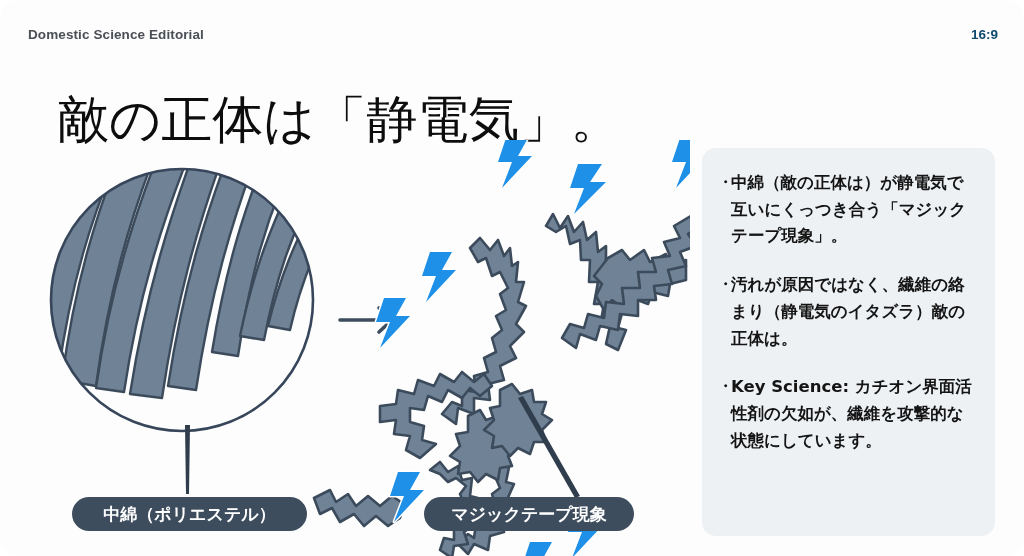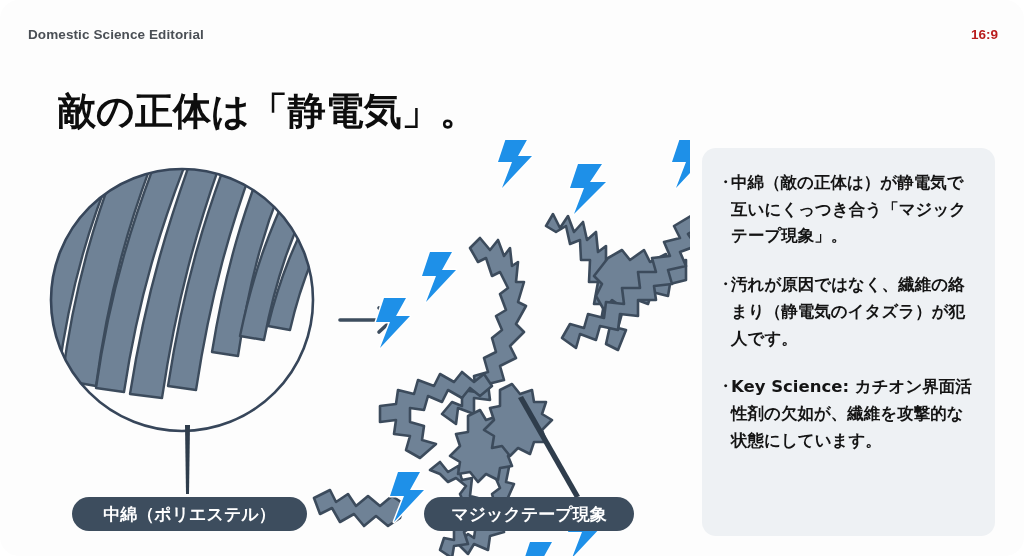--- a/index.html
+++ b/index.html
@@ -27,31 +27,31 @@
     color: #4a4f55;
     letter-spacing: 0.1px;
     white-space: nowrap;
   }
   .hdr-right {
     position: absolute;
     right: 26px;
     top: 27px;
     font-size: 13.5px;
     font-weight: bold;
-    color: #b91c1c;
+    color: #0c4a6e;
     white-space: nowrap;
   }
 
   
   .title {
     position: absolute;
     left: 58px;
     top: 86px;
-    font-size: 38px;
-    font-weight: bold;
+    font-size: 51px;
+    font-weight: normal;
     color: #0d0d0d;
     letter-spacing: 0px;
     white-space: nowrap;
     font-family: "DejaVu Sans", "Liberation Sans", sans-serif;
   }
 
   
   .art {
     position: absolute;
     left: 0;
@@ -242,21 +242,21 @@
     <span>中綿（ポリエステル）</span>
   </div>
 
   <div class="panel">
     <div class="bullet">
       <span class="dot">・</span>
       <span class="btext">中綿（敵の正体は）が静電気で互いにくっつき合う「マジックテープ現象」。</span>
     </div>
     <div class="bullet">
       <span class="dot">・</span>
-      <span class="btext">汚れが原因ではなく、繊維の絡まり（静電気のイタズラ）が犯人です。</span>
+      <span class="btext">汚れが原因ではなく、繊維の絡まり（静電気のイタズラ）敵の正体は。</span>
     </div>
     <div class="bullet">
       <span class="dot">・</span>
       <span class="btext">Key Science: カチオン界面活性剤の欠如が、繊維を攻撃的な状態にしています。</span>
     </div>
   </div>
 
 </div>
 
 </body></html>

